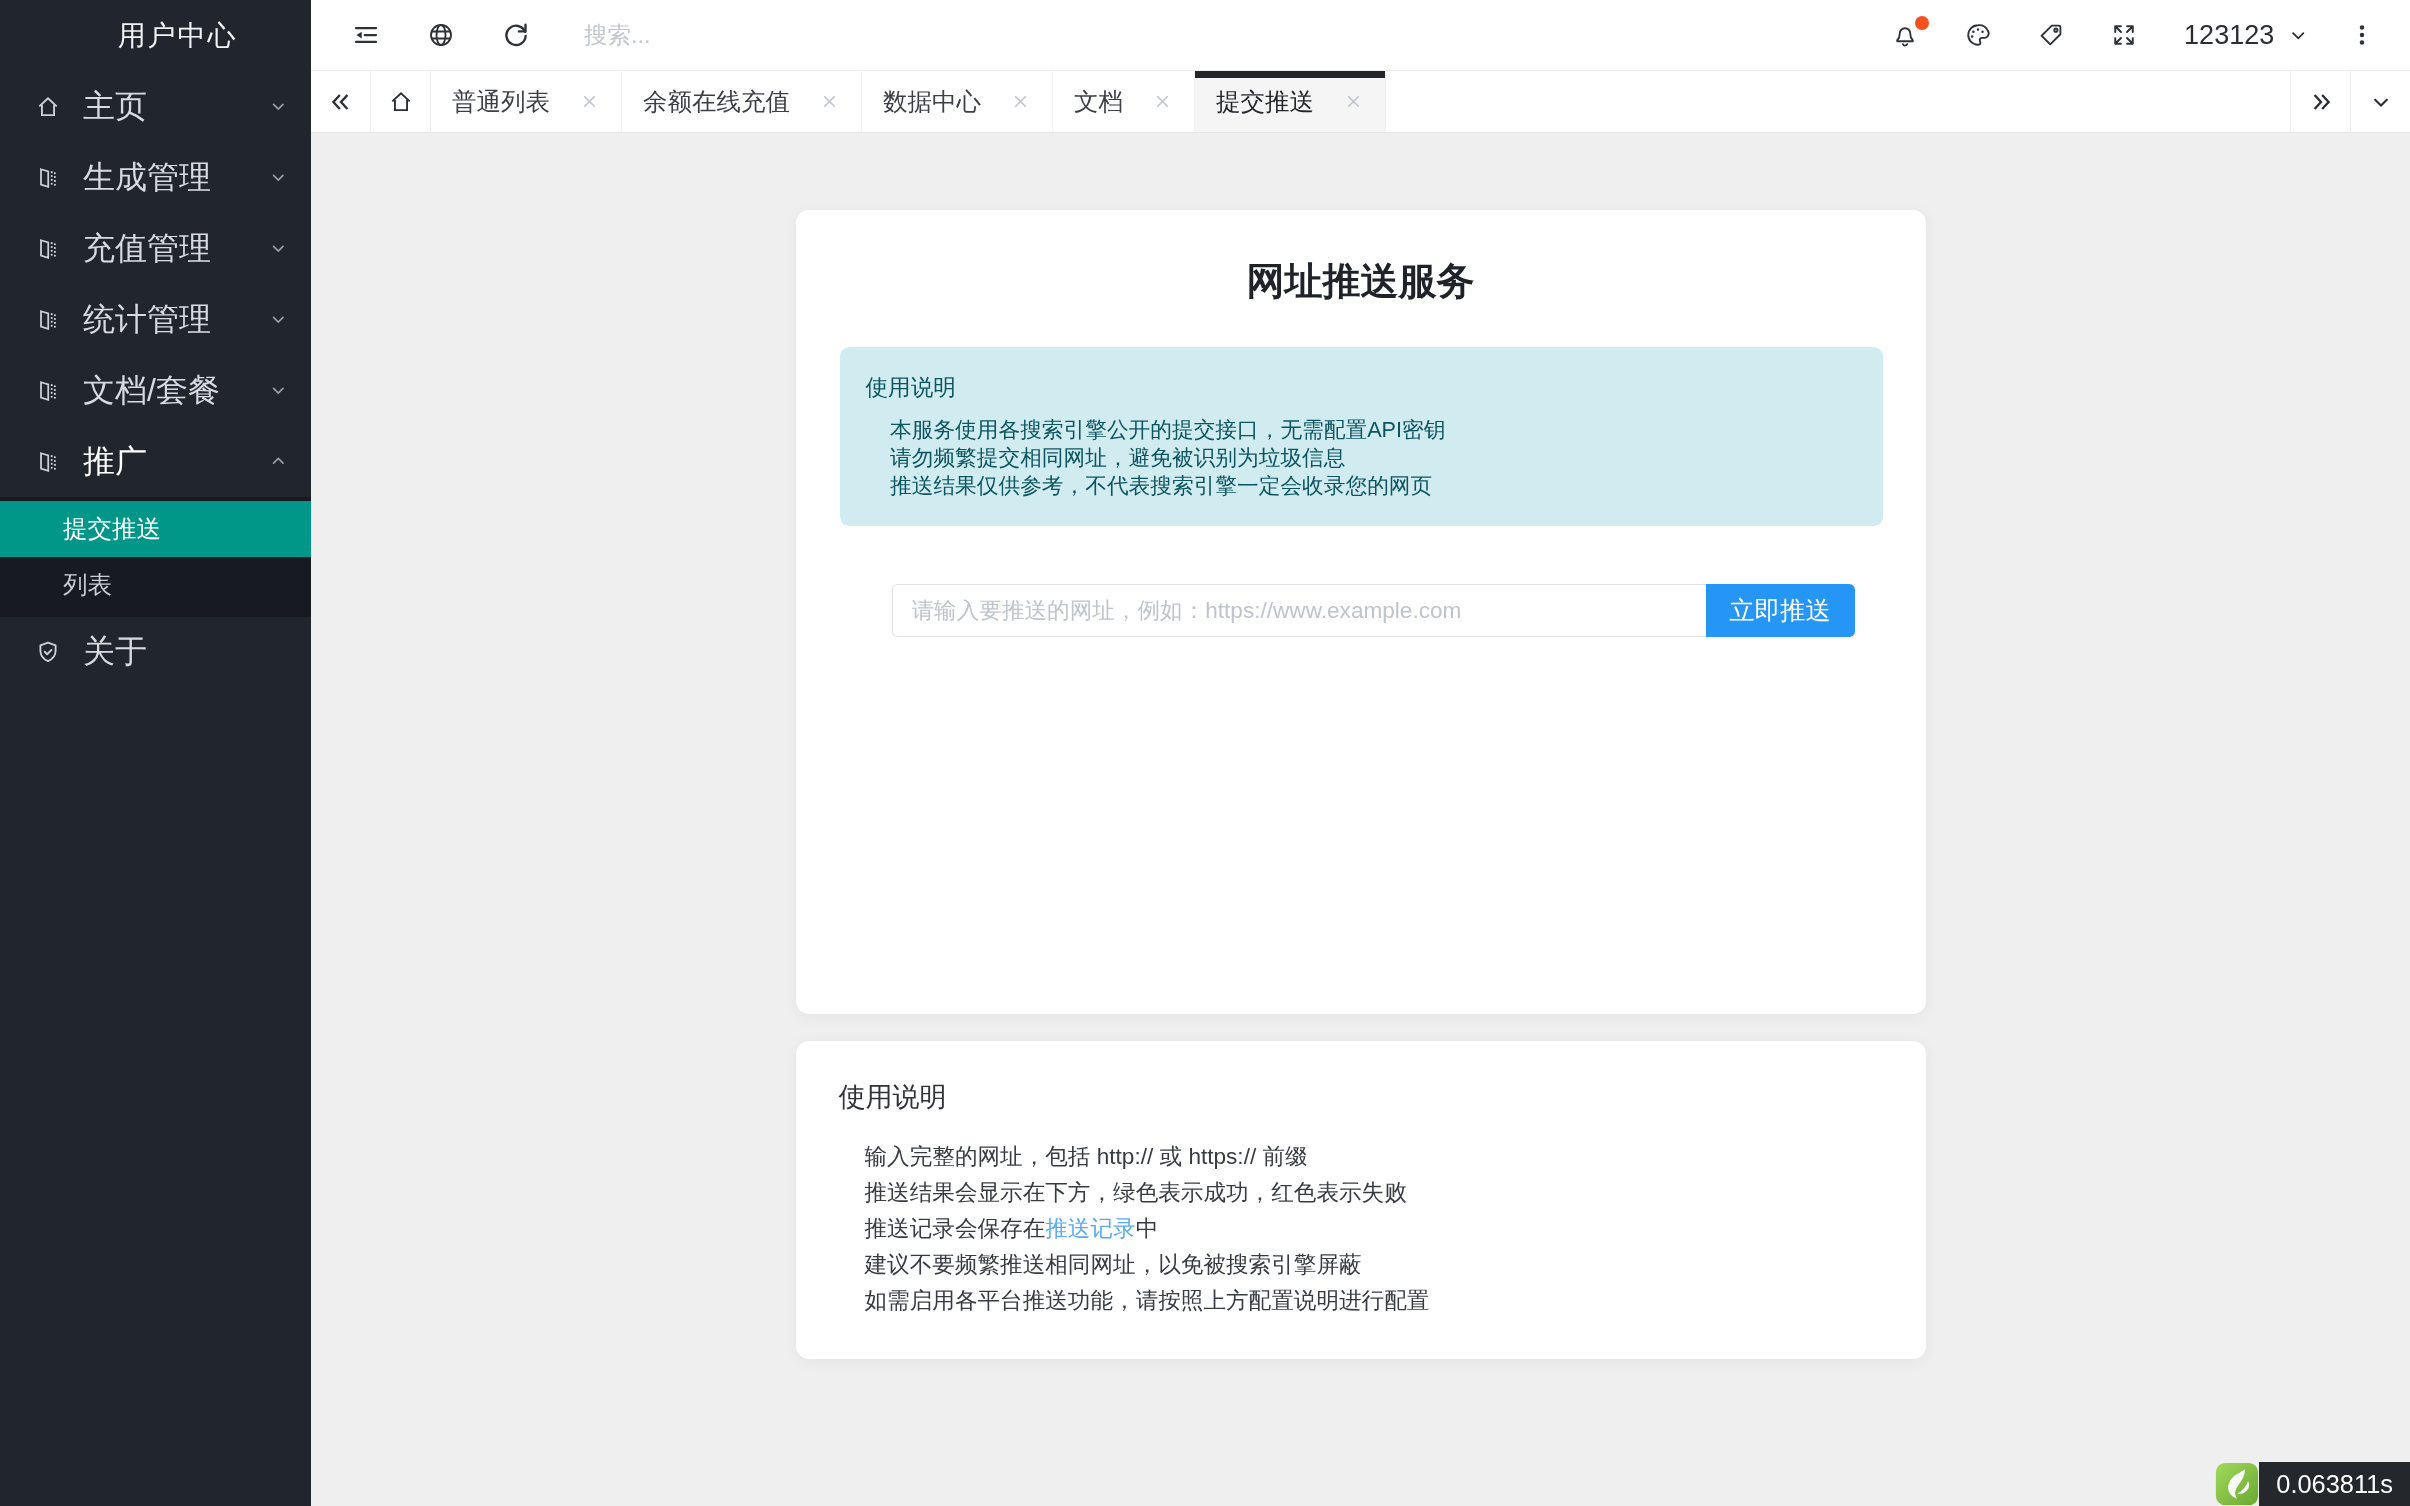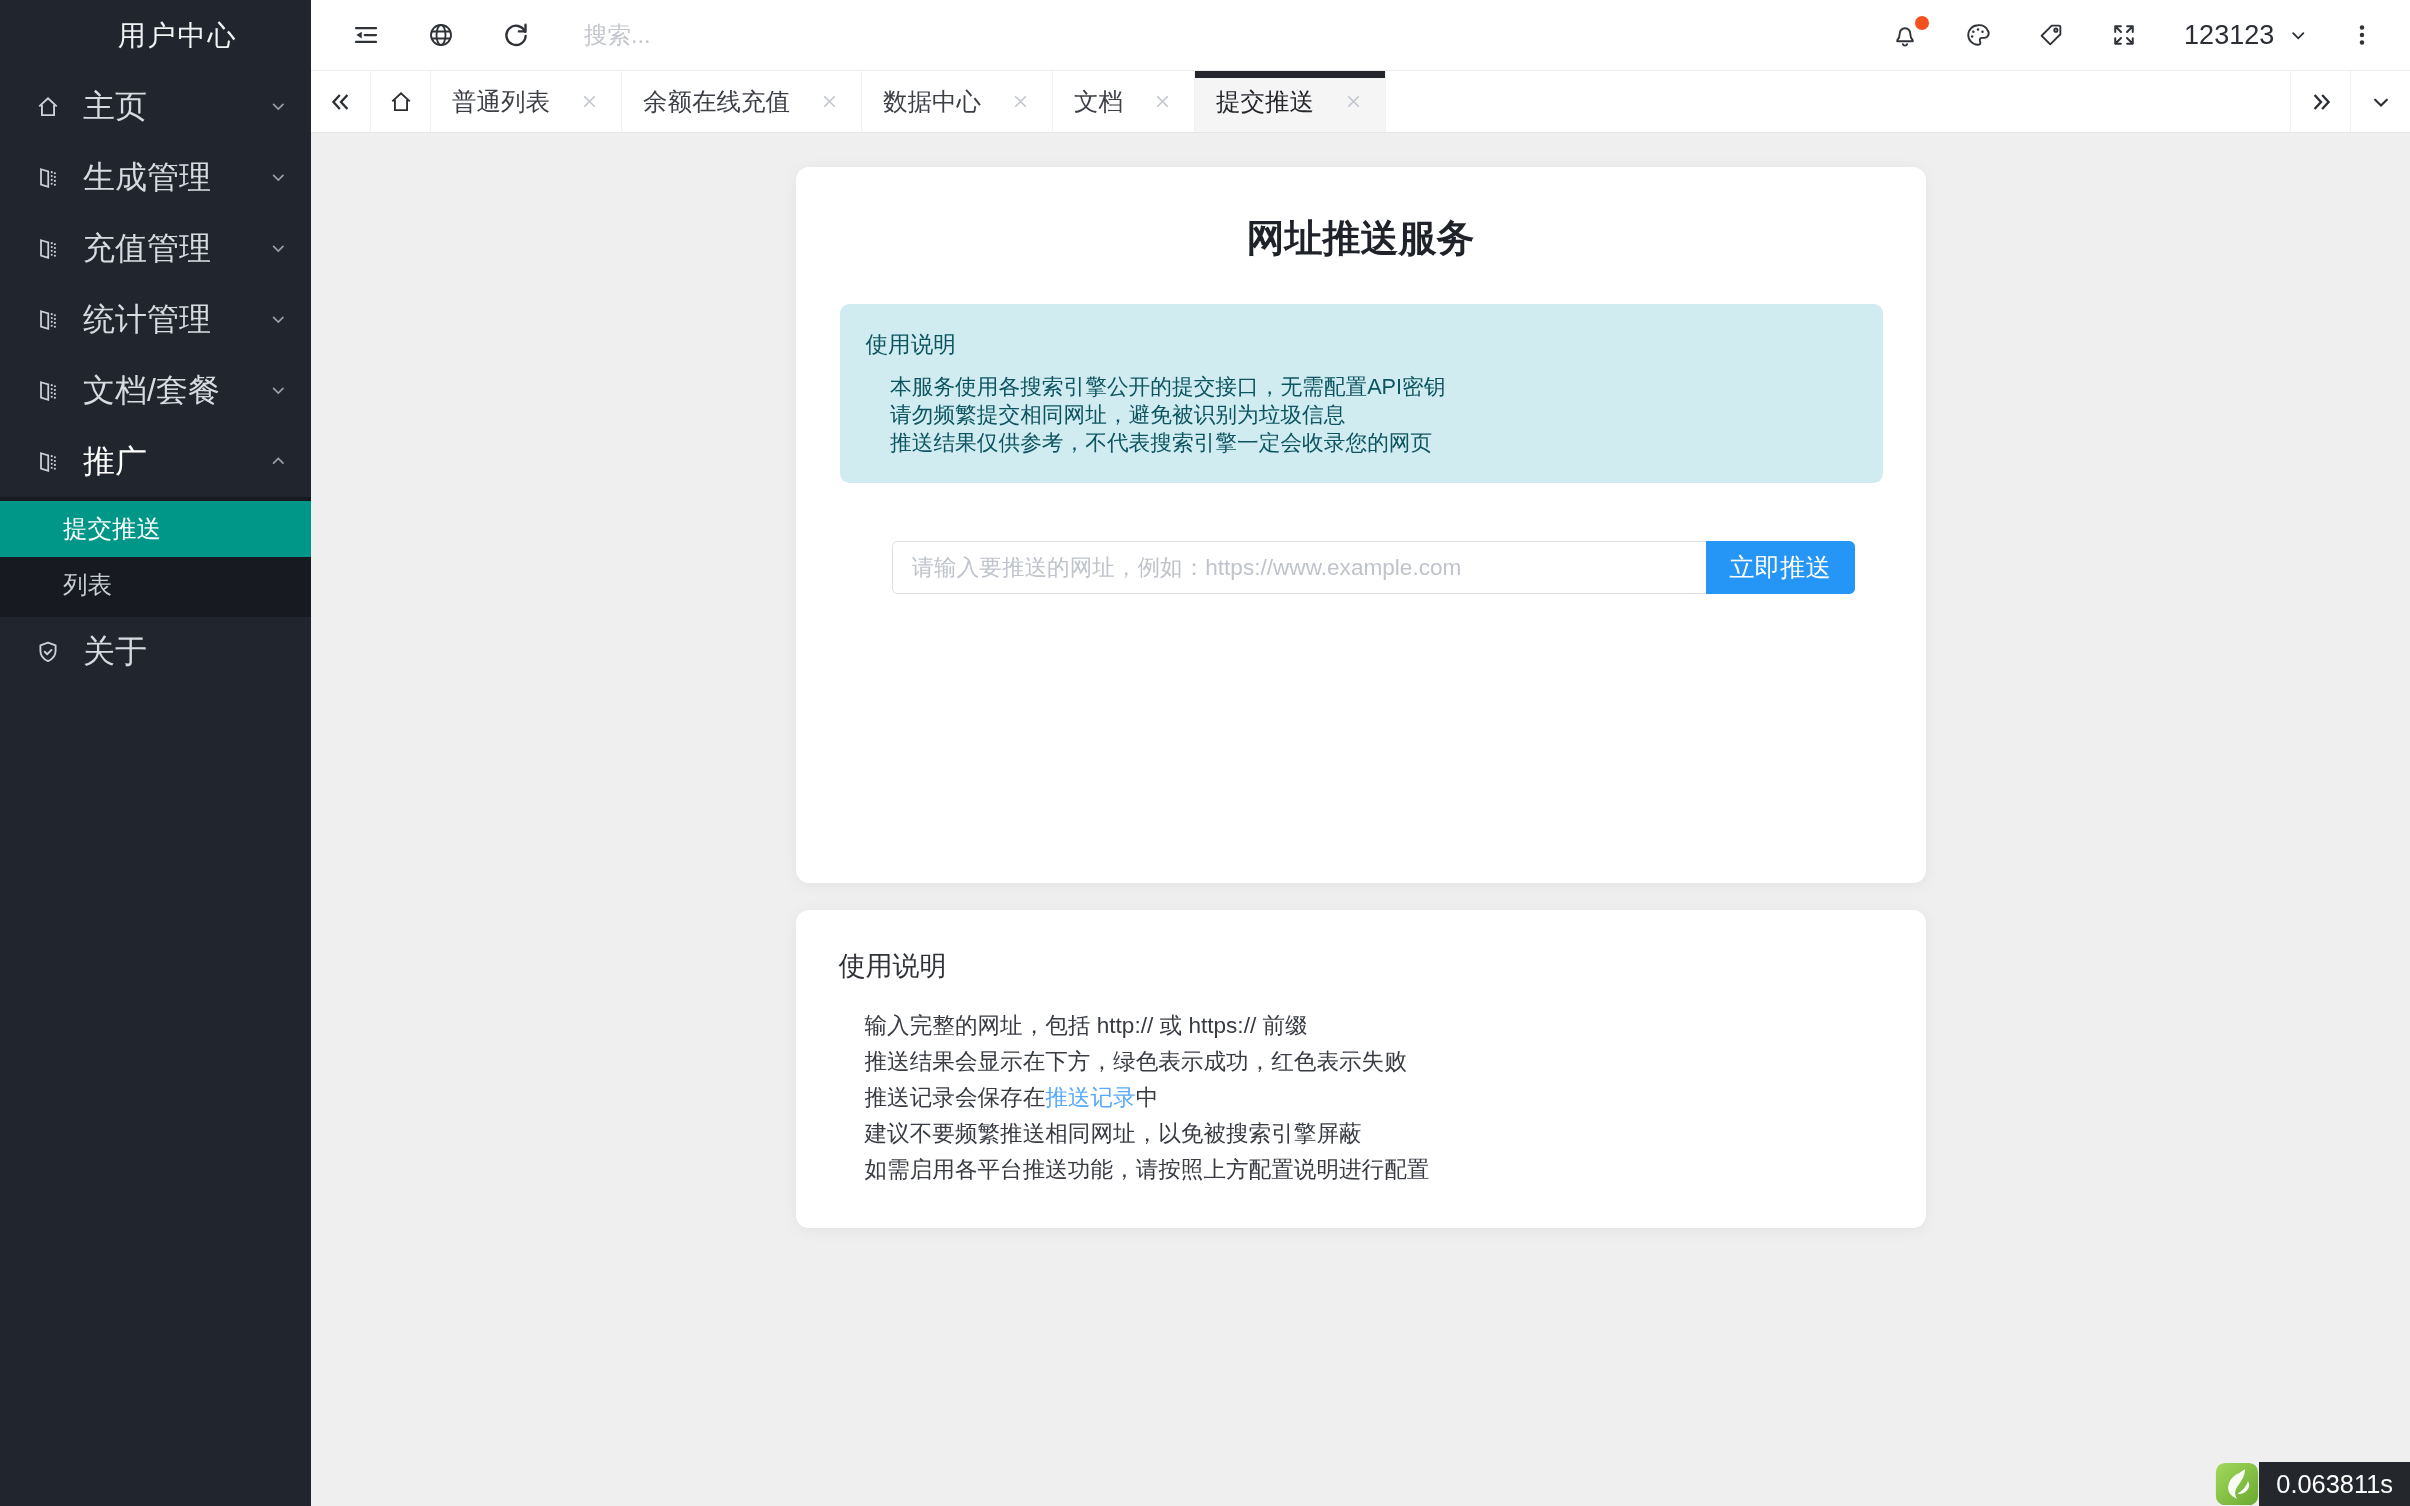--- a/index.html
+++ b/index.html
@@ -58,21 +58,21 @@
   .tab.active::before { content:""; position:absolute; left:0; top:0; right:0; height:6.6px;
     background:#24262b; }
   .tab.active .tab-label { color:#24262b; }
   .tab-spacer { flex:1; }
 
   
   .content { position:absolute; left:311px; top:133px; right:0; bottom:0;
     background:#efefef; overflow:hidden; }
   .card { width:1130px; margin:0 auto; background:#fff; border-radius:13px;
     box-shadow:0 2.8px 15px rgba(0,0,0,0.05); }
-  .card1 { margin-top:34px; height:716px; padding-top:49px; }
+  .card1 { margin-top:77px; height:804px; padding-top:49px; }
   .card1 h1 { font-size:38px; line-height:45px; text-align:center; color:#1f2329;
     font-weight:bold; }
   .subtitle { margin-top:40px; font-size:22.6px; line-height:28px; text-align:center;
     color:#6a7076; }
   .notice { margin:43px 43px 0 44px; background:#d1ecf1; border-radius:9.4px;
     padding:26px 26px 26px; color:#0c5460; }
   .notice-head { font-size:22.6px; line-height:30px; font-weight:500; }
   .notice-lines { margin-top:13px; padding-left:24.5px; }
   .notice-line { font-size:21.7px; line-height:28px; }
   .push-row { display:flex; margin:58px 71px 0 72px; height:53px;padding-left:24px; }

